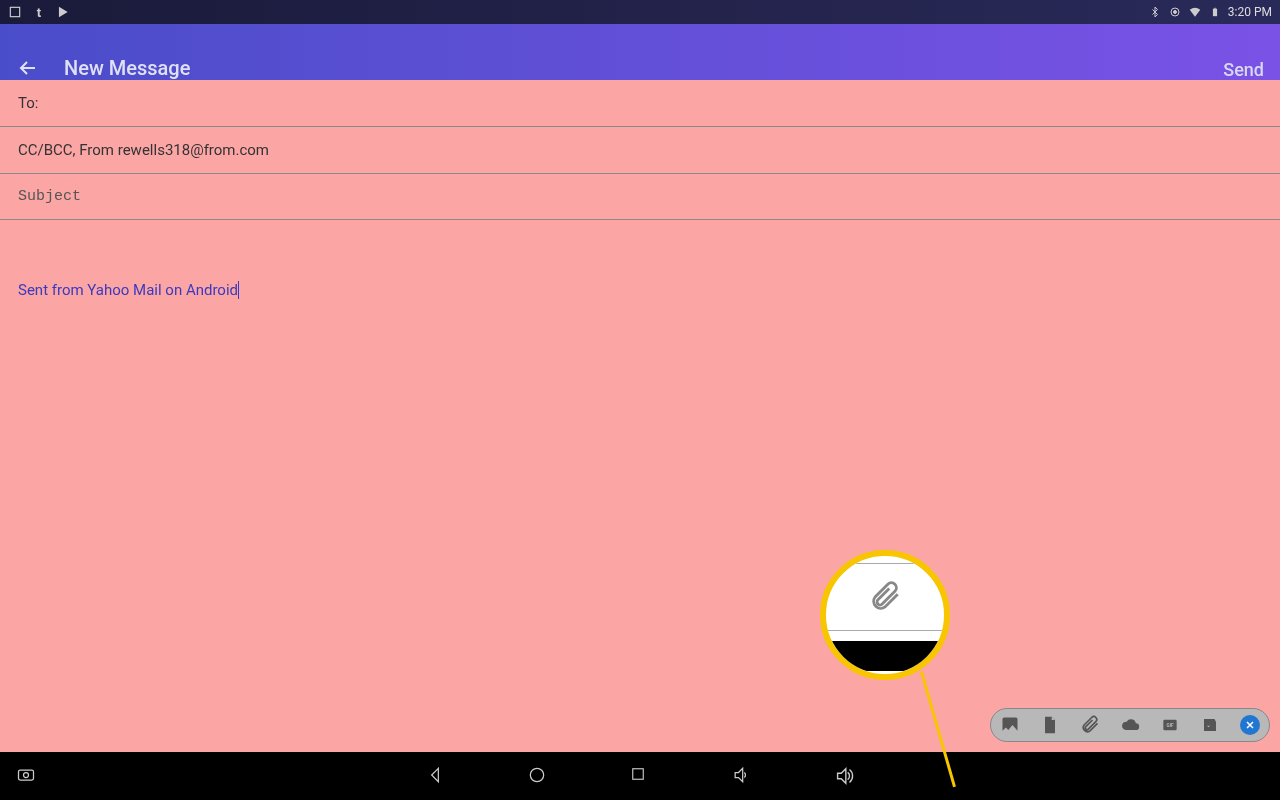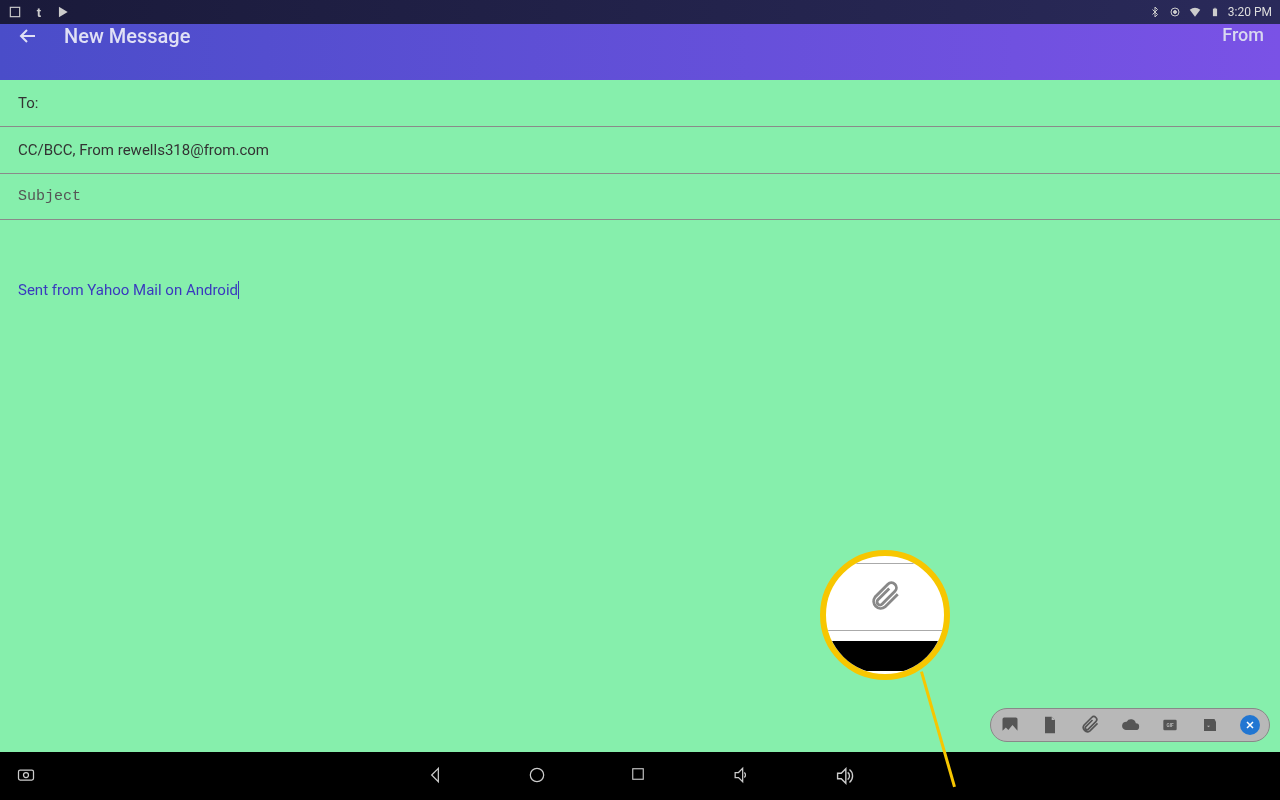--- a/index.html
+++ b/index.html
@@ -15,31 +15,31 @@
     font-size: 12px;
   }
   .status-left { display: flex; gap: 10px; align-items: center; }
   .status-right { margin-left: auto; display: flex; gap: 6px; align-items: center; }
   .status-icon { width: 14px; height: 14px; display: inline-flex; align-items: center; justify-content: center; }
 
   .app-bar {
     height: 56px;
     background: linear-gradient(to right, #4a4dc9, #7a52e6);
     display: flex;
-    align-items: flex-start;
+    align-items: flex-end;
     padding: 0 16px;
     color: #e0e0f5;
   }
   .back-arrow { width: 24px; height: 24px; margin-right: 24px; cursor: pointer; }
   .app-title { font-size: 20px; font-weight: 500; }
   .send-btn { margin-left: auto; font-size: 18px; font-weight: 500; cursor: pointer; color: #d8d8f0; }
 
   .compose-area {
     height: 672px;
-    background: #86efac;
+    background: #fca5a5;
     position: relative;
   }
   .field-row {
     padding: 14px 18px;
     border-bottom: 1px solid #8a8a8a;
     font-size: 15px;
     color: #333;
   }
   .field-row.subject { color: #555; font-family: Liberation Mono, monospace; }
   .body-area {
@@ -160,21 +160,21 @@
   </div>
 </div>
 
 <div class="app-bar">
   <span class="back-arrow">
     <svg viewBox="0 0 24 24" width="24" height="24" fill="none" stroke="#e0e0f5" stroke-width="2">
         <path d="M19 12H5M11 6l-6 6 6 6"></path>
       </svg>
   </span>
   <span class="app-title">New Message</span>
-  <span class="send-btn">From</span>
+  <span class="send-btn">Send</span>
 </div>
 
 <div class="compose-area">
   <div class="field-row">
     <span>To:</span>
   </div>
   <div class="field-row">
     <span>CC/BCC, From rewells318@from.com</span>
   </div>
   <div class="field-row subject">

